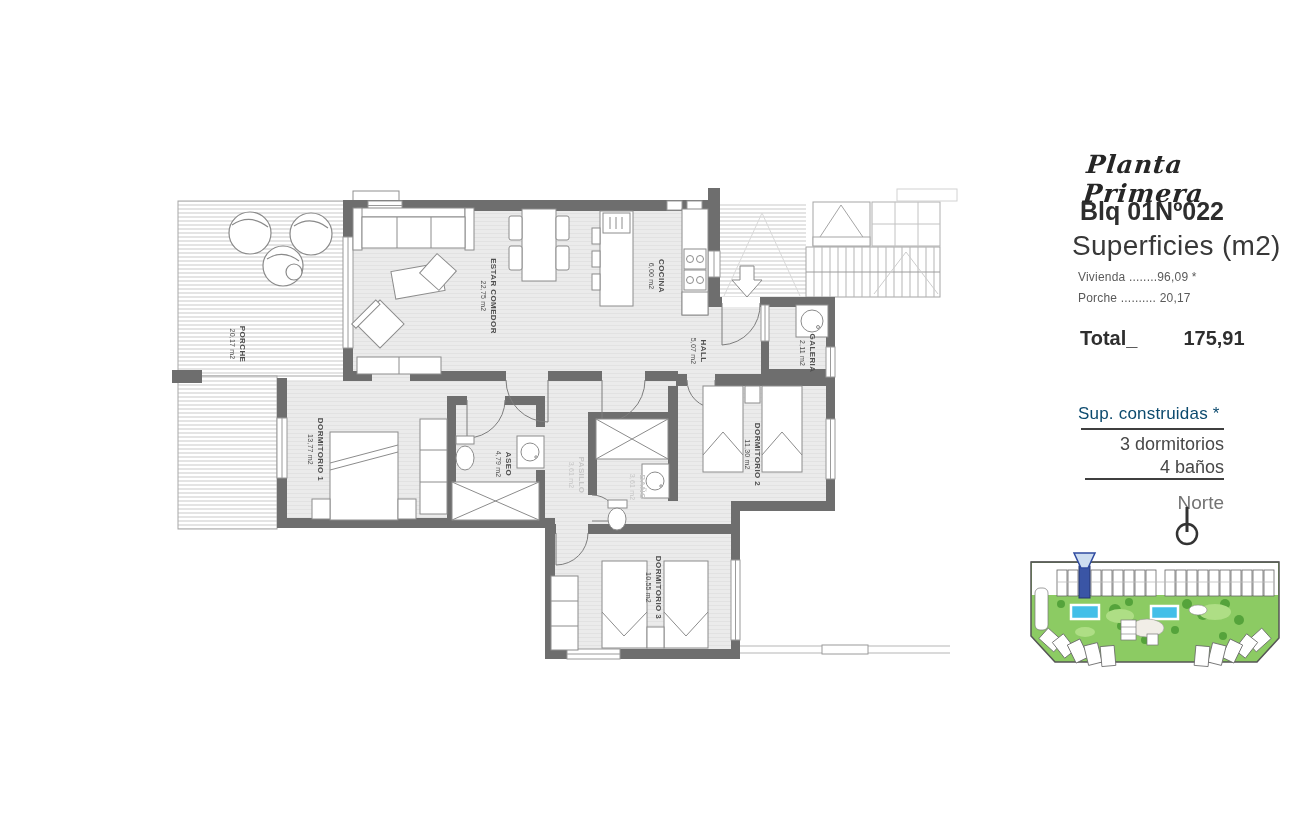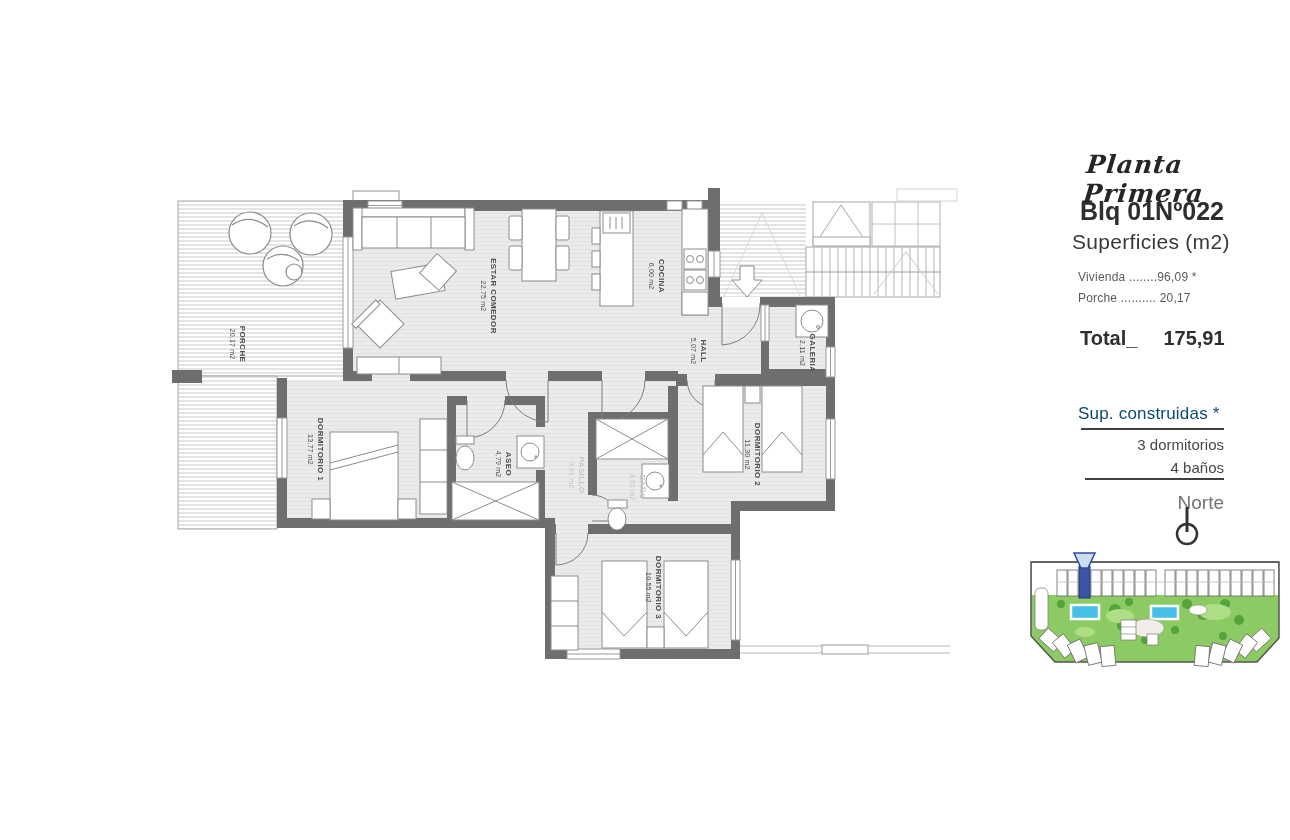--- a/index.html
+++ b/index.html
@@ -11,25 +11,25 @@
           text-align:center;color:#4f4f4f;line-height:10px;white-space:nowrap;}
   .rlabel .rname{display:block;font-size:8px;font-weight:700;letter-spacing:.4px;}
   .rlabel .rarea{display:block;font-size:7px;font-weight:400;letter-spacing:.2px;}
   .rlabel.muted{color:#c6c6c6;}
   
   .panel-el{position:absolute;color:#3b3b3b;}
   .script-title{font-family:"DejaVu Serif",serif;font-style:italic;font-weight:700;
                 font-size:25px;transform:skewX(-6deg);color:#262626;letter-spacing:1px;}
   .block-row{display:flex;justify-content:flex-end;width:152px;
              font-size:25px;font-weight:700;color:#2e2e2e;}
-  .surf-title{font-size:21px;font-weight:400;color:#383838;letter-spacing:.3px;}
+  .surf-title{font-size:28px;font-weight:400;color:#383838;letter-spacing:.3px;}
   .surf-row{font-size:12px;color:#5a5a5a;line-height:21px;letter-spacing:.2px;}
-  .total-row{font-size:20px;font-weight:700;color:#2e2e2e;display:flex;gap:26px;}
+  .total-row{font-size:20px;font-weight:700;color:#2e2e2e;display:flex;gap:46px;}
   .built-note{font-size:17px;color:#0c4a6e;letter-spacing:.2px;}
-  .count-block{width:146px;text-align:right;font-size:15px;color:#474747;line-height:23px;}
+  .count-block{width:146px;text-align:right;font-size:18px;color:#474747;line-height:23px;}
   .norte{width:146px;text-align:right;font-size:19px;color:#737373;}
   .hr{position:absolute;height:2px;background:#3f3f3f;}
 </style>
 </head>
 <body>
 
 <div class="page">
 
   <svg width="1290" height="840" viewBox="0 0 1290 840">
     <defs>

